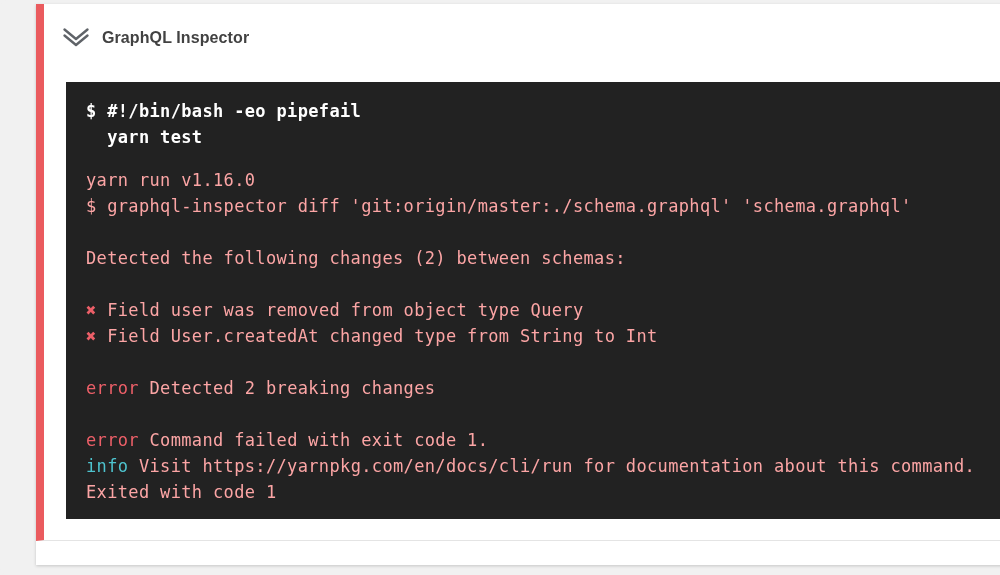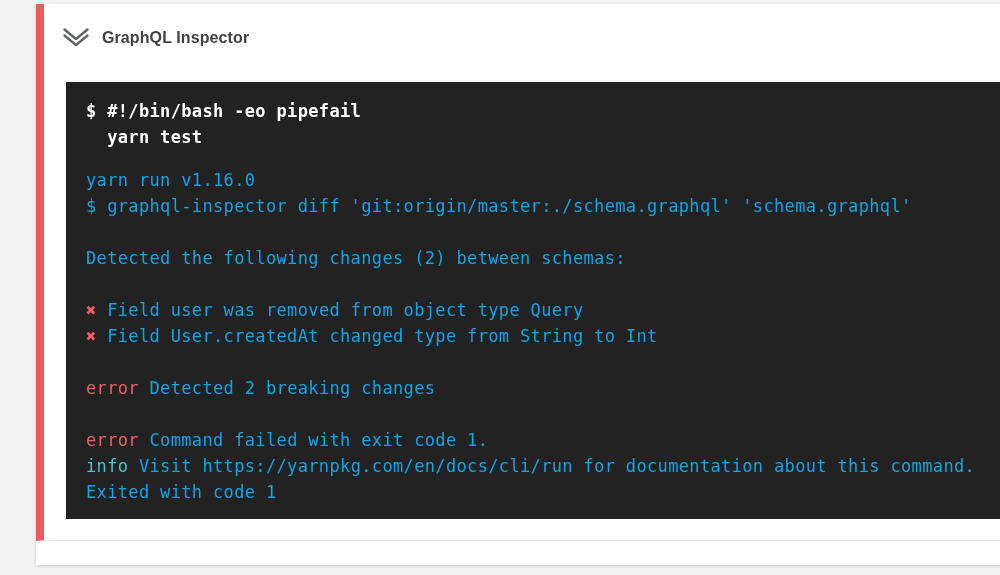--- a/index.html
+++ b/index.html
@@ -72,21 +72,21 @@
     color: #ffffff;
     white-space: pre;
   }
   .terminal .out-block {
     margin-top: 17px;
     white-space: pre;
   }
   .term-line { min-height: 26px; }
   .seg-red   { color: var(--term-red, #ec5f68); }
   .seg-cyan  { color: var(--term-cyan, #4ec3ce); text-align: center; }
-  .seg-default { color: #0ea5e9; }
+  .seg-default { color: #fca5a5; }
 </style>
 </head>
 <body>
 
 <div class="viewport">
   <div class="step-card">
     <div class="step-section">
 
       <div class="step-header">
         <svg class="chevron-icon" viewBox="0 0 28 24">

